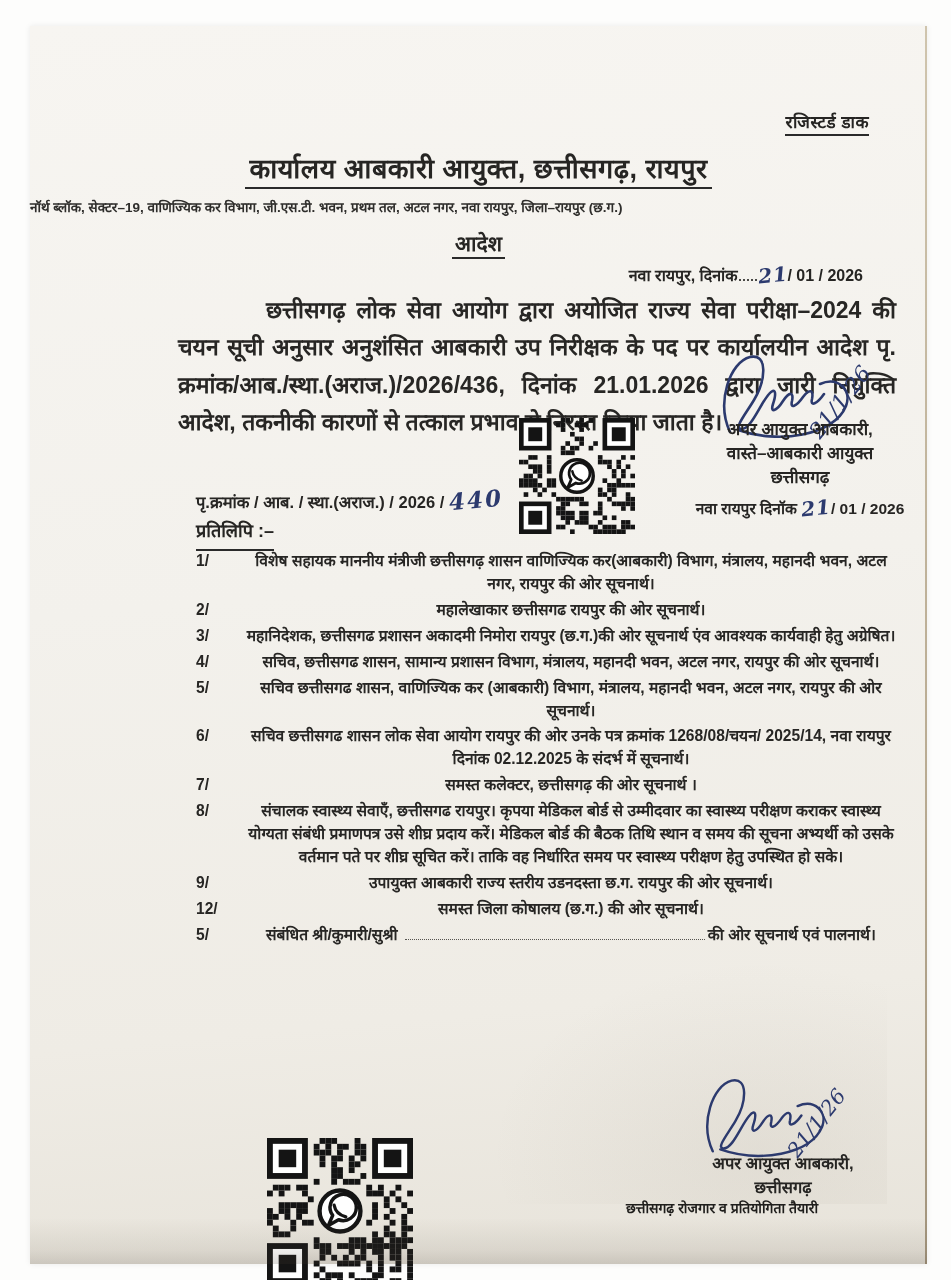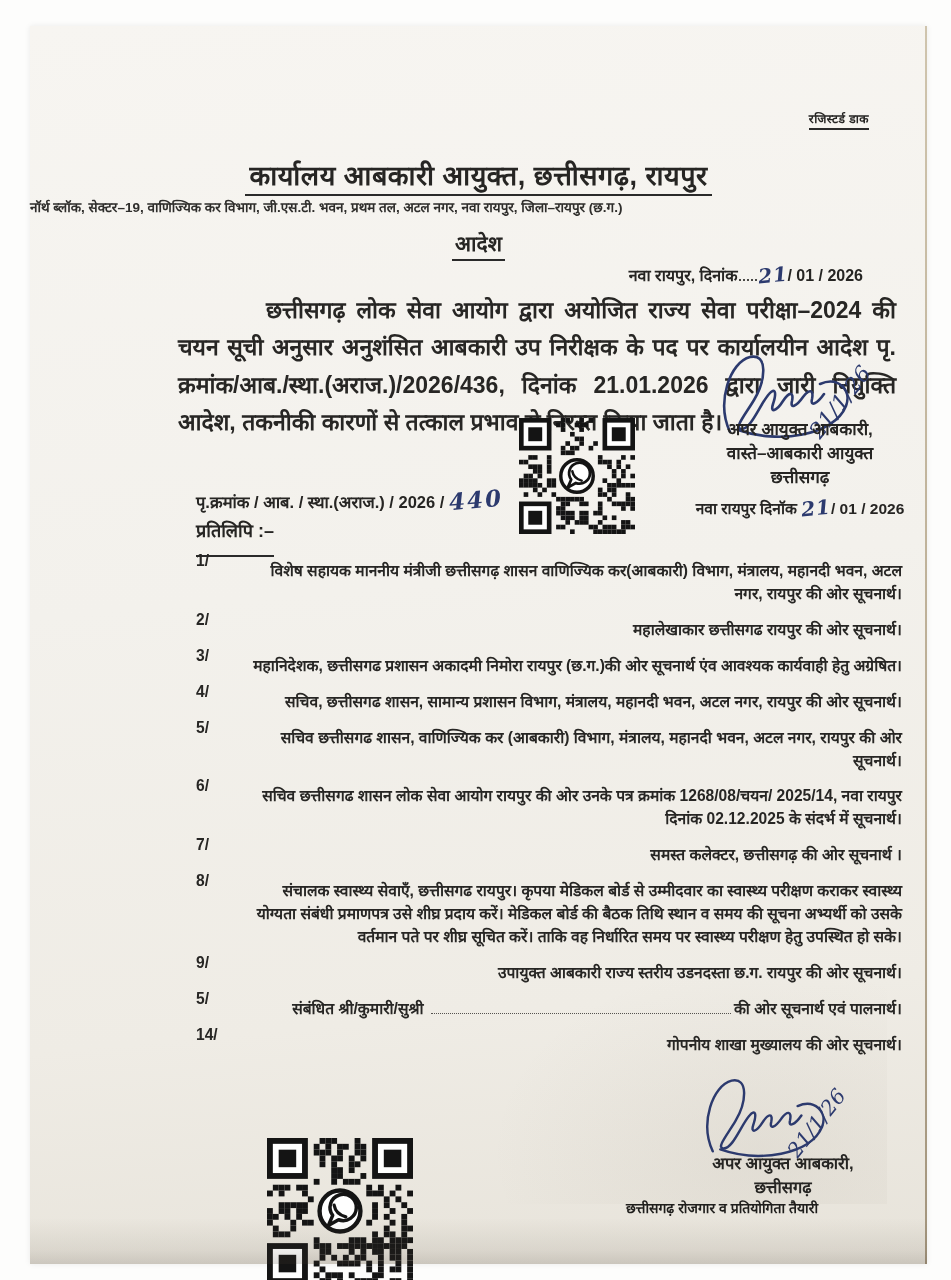--- a/index.html
+++ b/index.html
@@ -25,33 +25,33 @@
     pointer-events:none;
   }
   .sheet-fold{
     position:absolute;right:40px;bottom:60px;width:420px;height:260px;
     background:radial-gradient(ellipse at 70% 80%,rgba(120,108,90,.08),rgba(0,0,0,0) 65%);
     pointer-events:none;
   }
   
   .abs{position:absolute;}
   .registered{
-    right:58px;top:84px;font-size:12px;font-weight:700;
+    right:58px;top:84px;font-size:17px;font-weight:700;
     border-bottom:2px solid #2a2a2a;padding-bottom:1px;letter-spacing:.5px;
   }
   .office-title{
-    left:0;top:130px;width:100%;text-align:center;
+    left:0;top:123px;width:100%;text-align:center;
     font-size:27px;font-weight:700;letter-spacing:.5px;
   }
   .office-title span{border-bottom:2.5px solid #2a2a2a;padding:0 4px 3px;}
   .office-address{
     left:0;top:172px;width:100%;
     font-size:13.5px;font-weight:600;color:#2e2d2b;
   }
-  .order-heading{left:0;top:203px;width:100%;text-align:center;font-size:21px;font-weight:700;font-family:Liberation Mono, monospace;}
+  .order-heading{left:0;top:203px;width:100%;text-align:center;font-size:21px;font-weight:700;}
   .order-heading span{border-bottom:2px solid #2a2a2a;padding:0 3px 2px;}
   .dateline1{right:64px;top:236px;font-size:16px;font-weight:600;}
   .body-para{
     left:148px;top:266px;width:718px;
     font-size:23px;font-weight:600;line-height:1.62;
     text-align:justify;text-indent:88px;color:#272624;
   }
   
   .hand{
     font-family:"DejaVu Serif", serif;font-style:italic;font-weight:700;
@@ -59,26 +59,26 @@
   }
   .hand-day{font-size:20px;transform:rotate(-6deg) translateY(1px);letter-spacing:1px;}
   .hand-num{font-size:23px;transform:rotate(-5deg);letter-spacing:2px;}
   .dotfill{display:inline-block;width:18px;border-bottom:2px dotted #4a4946;height:11px;margin:0 1px;}
   
   .sig-svg{position:absolute;pointer-events:none;}
   .sigblock-top{left:622px;top:392px;width:296px;text-align:center;font-size:17px;font-weight:700;line-height:1.42;}
   .sigblock-top .date-row{font-size:15.5px;font-weight:600;margin-top:3px;white-space:nowrap;}
   .refline{left:166px;top:460px;font-size:16.5px;font-weight:600;white-space:nowrap;}
   .copy-heading{left:166px;top:492px;font-size:18px;font-weight:700;}
-  .copy-heading span{border-bottom:2px solid #2a2a2a;padding-bottom:14px;}
+  .copy-heading span{border-bottom:2px solid #2a2a2a;padding-bottom:8px;}
   
   .copies{left:166px;top:524px;width:706px;}
   .copy-item{display:flex;align-items:flex-start;margin-bottom:3px;font-size:15.6px;font-weight:600;line-height:1.47;color:#272624;}
   .copy-num{flex:0 0 44px;}
-  .copy-text{flex:1;text-align:right;margin-top:10px;}
+  .copy-text{flex:1;text-align:center;}
   .leader{display:inline-block;width:300px;border-bottom:1.8px dotted #55534f;height:12px;margin:0 3px;}
   
   .qr{position:absolute;background:transparent;}
   
   .sigblock-bottom{left:640px;top:1126px;width:226px;text-align:center;font-size:16.5px;font-weight:700;line-height:1.45;}
   .footer-brand{left:524px;top:1172px;width:336px;text-align:center;font-size:14px;font-weight:700;color:#1f1e1c;}
 </style>
 </head>
 <body>
 
@@ -331,30 +331,30 @@
     <span class="copy-text">संचालक स्वास्थ्य सेवाएँ, छत्तीसगढ रायपुर। कृपया मेडिकल बोर्ड से उम्मीदवार का स्वास्थ्य परीक्षण कराकर स्वास्थ्य योग्यता संबंधी प्रमाणपत्र उसे शीघ्र प्रदाय करें। मेडिकल बोर्ड की बैठक तिथि स्थान व समय की सूचना अभ्यर्थी को उसके वर्तमान पते पर शीघ्र सूचित करें। ताकि वह निर्धारित समय पर स्वास्थ्य परीक्षण हेतु उपस्थित हो सके।</span>
   </div>
 
   <div class="copy-item">
     <span class="copy-num">9/</span>
     <span class="copy-text">उपायुक्त आबकारी राज्य स्तरीय उडनदस्ता छ.ग. रायपुर की ओर सूचनार्थ।</span>
   </div>
 
 
 
+  <div class="copy-item">
+    <span class="copy-num">12/</span>
+    <span class="copy-text">समस्त जिला कोषालय (छ.ग.) की ओर सूचनार्थ।</span>
+  </div>
 
   <div class="copy-item">
     <span class="copy-num">5/</span>
     <span class="copy-text"><span>संबंधित श्री/कुमारी/सुश्री </span><span class="leader"></span><span>की ओर सूचनार्थ एवं पालनार्थ।</span></span>
   </div>
 
-  <div class="copy-item">
-    <span class="copy-num">14/</span>
-    <span class="copy-text">गोपनीय शाखा मुख्यालय की ओर सूचनार्थ।</span>
-  </div>
 </div>
 
   <svg class="sig-svg" style="left:662px;top:1042px;" width="165" height="112" viewBox="0 0 175 118">
     <g fill="none" stroke="#2c3a6e" stroke-width="2.6" stroke-linecap="round">
       <path d="M22 88 C8 58 22 18 42 13 C60 9 58 36 46 56 C37 71 26 84 33 85 C43 86 52 60 61 50 C67 43 69 48 65 60 C62 69 68 68 75 57 C81 48 86 47 84 57 C82 65 88 63 95 53 C101 45 106 45 104 55 C102 63 109 60 116 50"></path>
       <path d="M30 86 C70 100 126 92 138 62 C144 46 130 32 112 40"></path>
     </g>
     <text x="112" y="96" transform="rotate(-52 112 96)" font-size="22" fill="#2c3a6e" font-style="italic" font-family="DejaVu Serif, serif">21/1/26</text>
   </svg>
 

